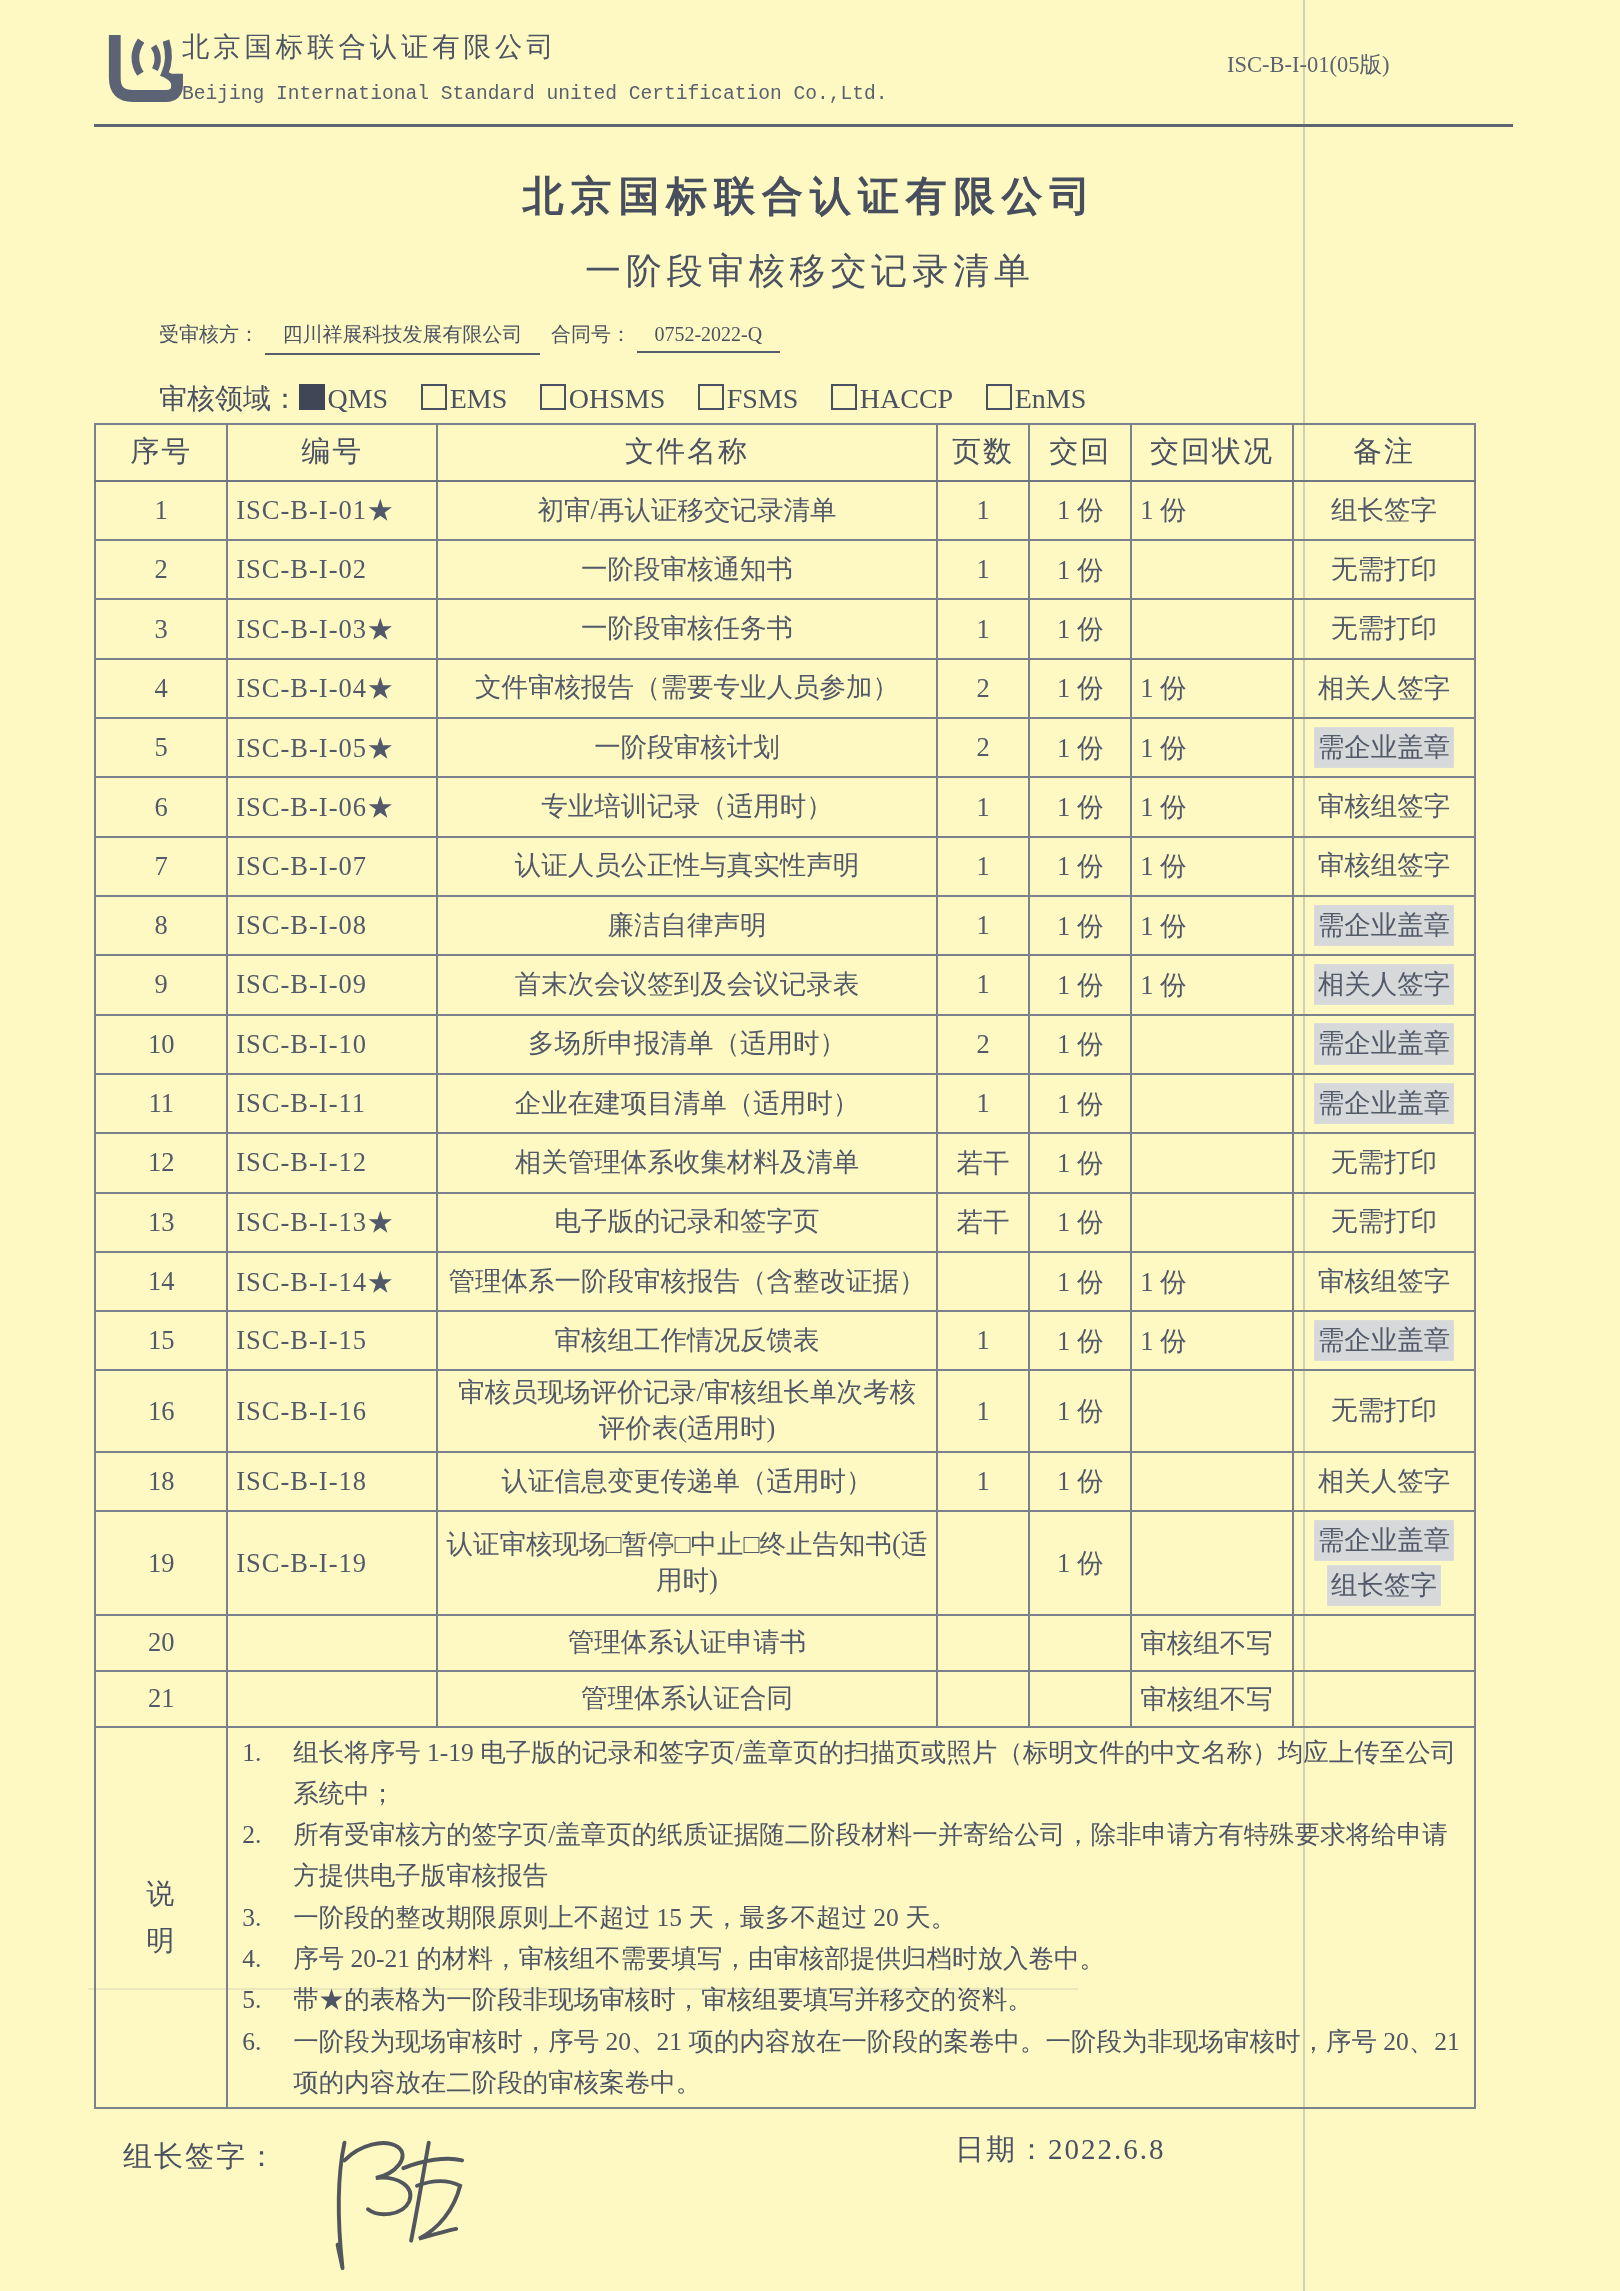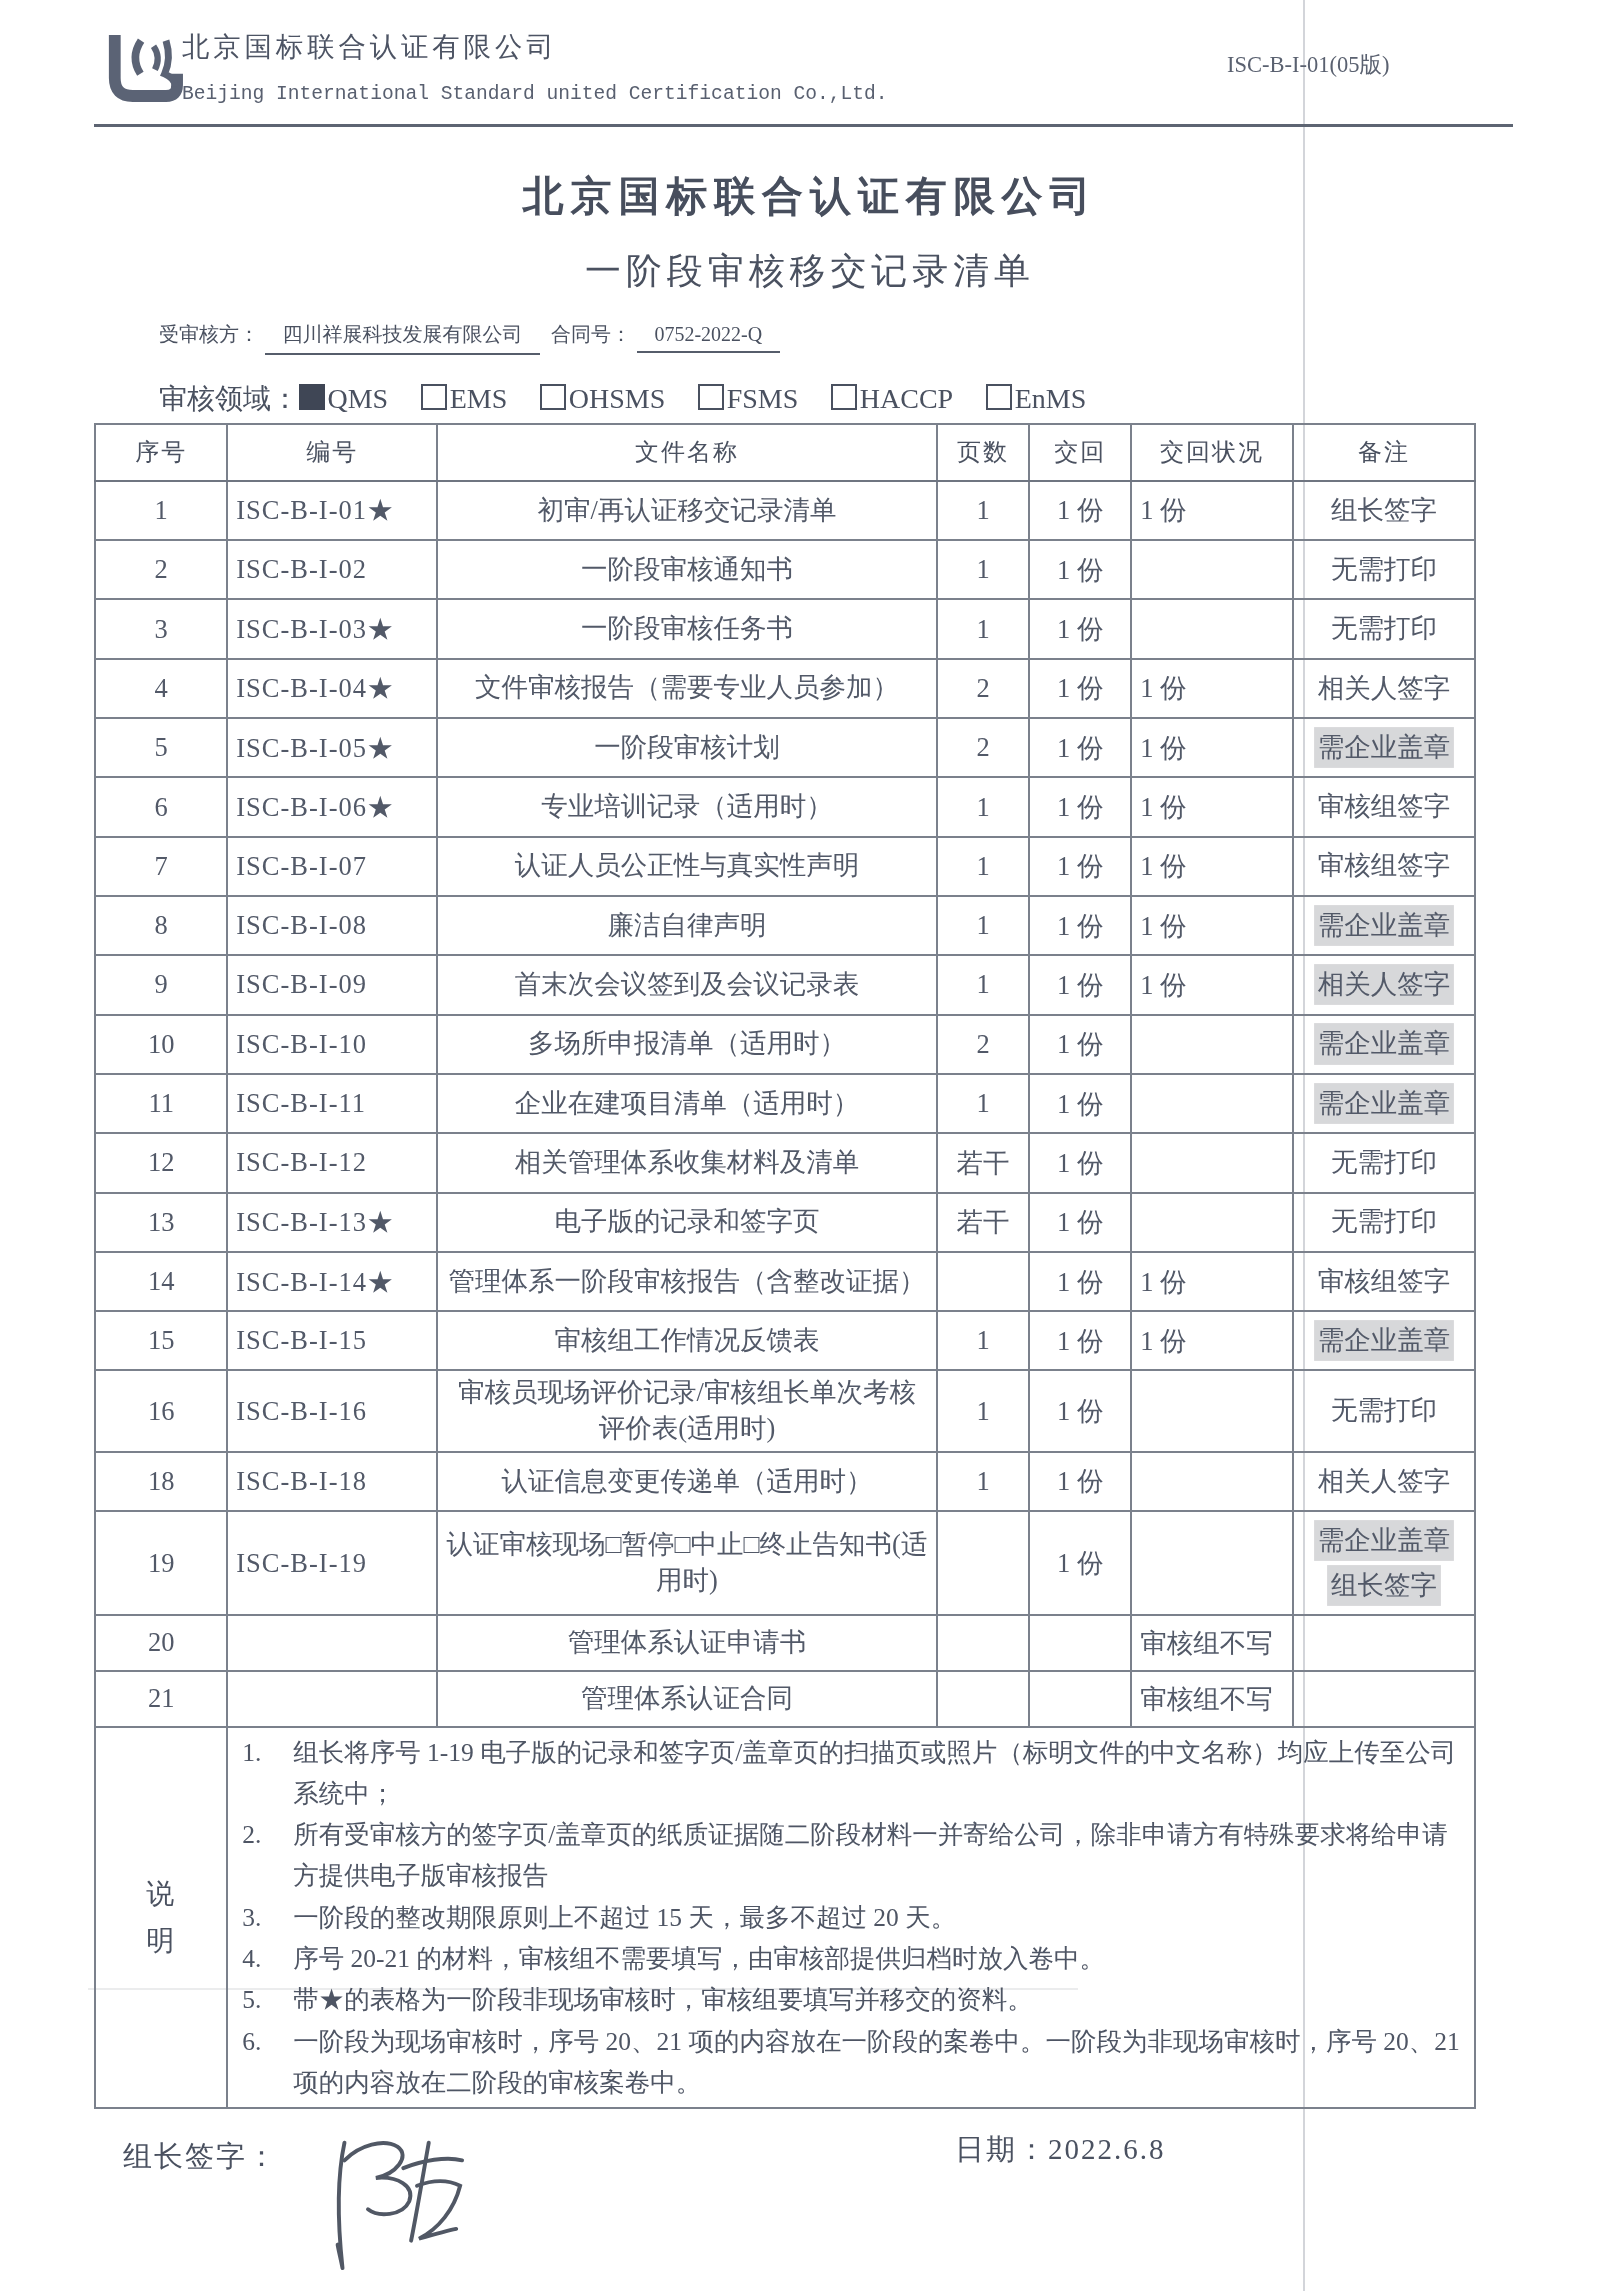--- a/index.html
+++ b/index.html
@@ -1,21 +1,21 @@
 <!DOCTYPE html>
 <html lang="zh"><head>
 <meta charset="utf-8">
 <style>
   html,body{margin:0;padding:0;}
   body{background:#e8e8e6;}
   .page{
     position:relative;
     width:1620px;height:2292px;
     margin:0 auto;
-    background:#ffffff;
+    background:#fef9c3;
     overflow:hidden;
     font-family:"Liberation Serif", serif;
     color:#4a5160;
   }
   
   .fold-line{
     position:absolute;top:0;left:1303px;width:2px;height:100%;
     background:rgba(125,133,148,.34);
   }
   .shadow-line{
@@ -80,21 +80,21 @@
     width:1382px;border-collapse:collapse;table-layout:fixed;
     font-size:26.5px;color:#525968;
   }
   table.doc th, table.doc td{
     border:2px solid #7b818c;
     padding:3.9px 7.8px;
     vertical-align:middle;
     overflow:hidden;
   }
   table.doc thead th{
-    height:47px;font-weight:normal;font-size:24px;color:#4a5160;
+    height:47px;font-weight:normal;font-size:29px;color:#4a5160;
     border-bottom:2.9px solid #6f7581;letter-spacing:2px;
   }
   table.doc{border:2.9px solid #6f7581;}
   td.c{text-align:center;}
   td.name{text-align:center;padding-left:15.7px;line-height:1.35;}
   td.code{text-align:left;padding-left:17.6px;letter-spacing:1px;border-radius:9px;}
   td.status{text-align:left;padding-left:21.6px;}
   td.remark{text-align:center;line-height:1.5;margin-top:28px;}
   tr.std td{height:46px;}
   .stamp{

